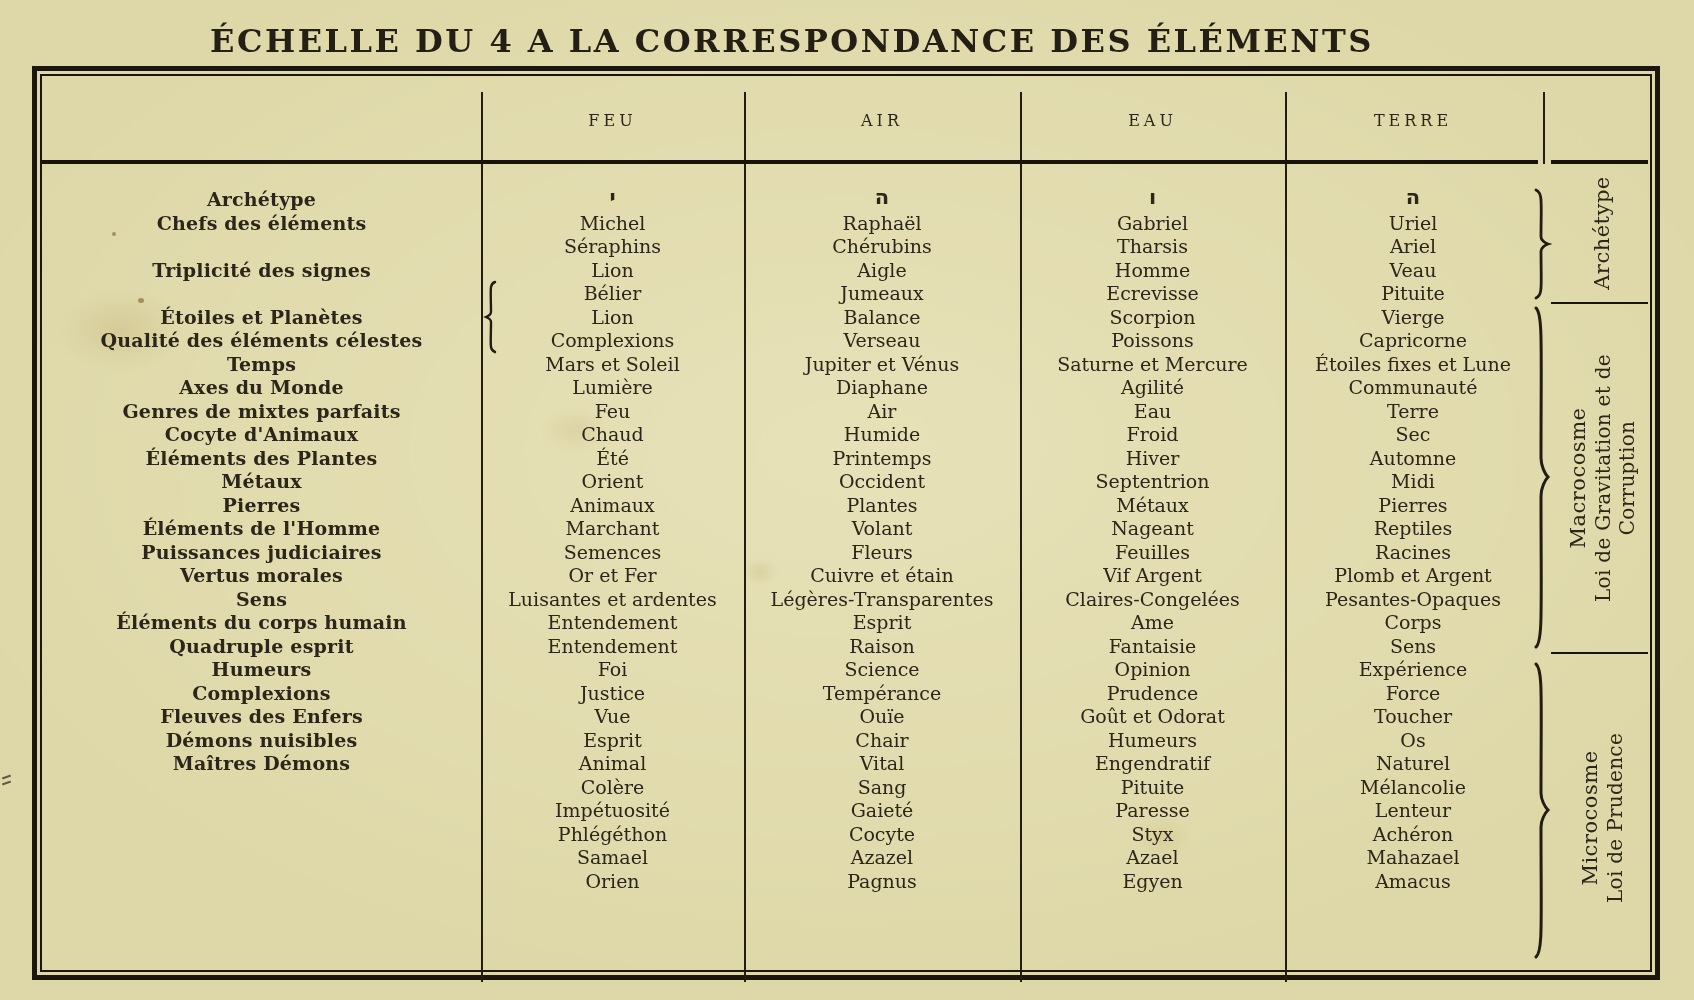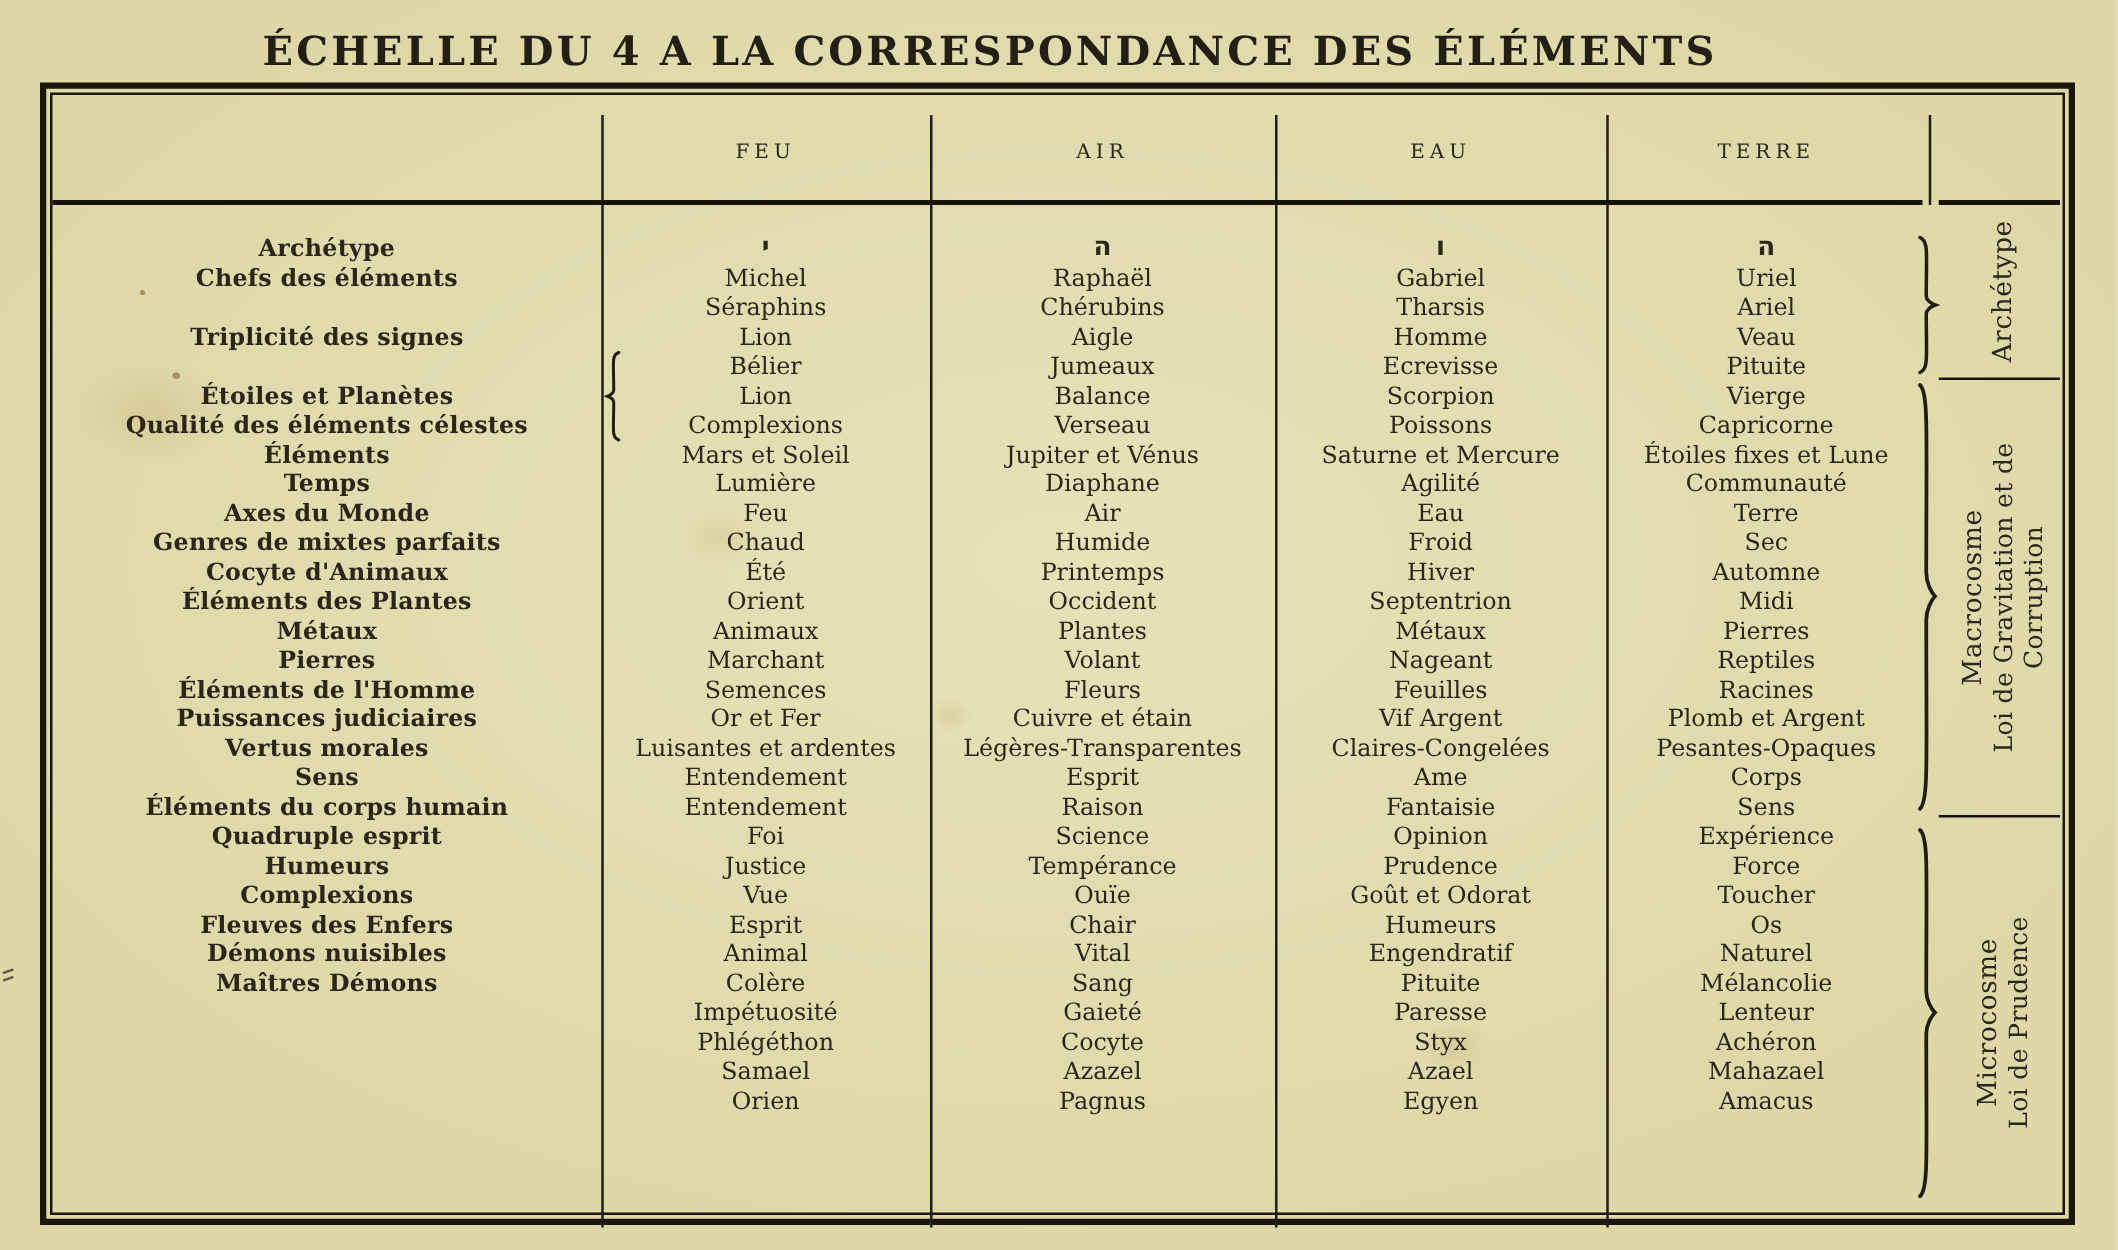--- a/index.html
+++ b/index.html
@@ -86,21 +86,20 @@
         <div class="hrule" style="left:1509px;top:68px;width:97px;height:4px;"></div>
 
         <div class="cellcol" style="left:0;width:439px;" id="col-labels">
             <div class="cell lbl">Archétype</div>
             <div class="cell lbl">Chefs des éléments</div>
             <div class="cell lbl"></div>
             <div class="cell lbl">Triplicité des signes</div>
             <div class="cell lbl"></div>
             <div class="cell lbl">Étoiles et Planètes</div>
             <div class="cell lbl">Qualité des éléments célestes</div>
-            <div class="cell lbl">Éléments</div>
             <div class="cell lbl">Temps</div>
             <div class="cell lbl">Axes du Monde</div>
             <div class="cell lbl">Genres de mixtes parfaits</div>
             <div class="cell lbl">Cocyte d'Animaux</div>
             <div class="cell lbl">Éléments des Plantes</div>
             <div class="cell lbl">Métaux</div>
             <div class="cell lbl">Pierres</div>
             <div class="cell lbl">Éléments de l'Homme</div>
             <div class="cell lbl">Puissances judiciaires</div>
             <div class="cell lbl">Vertus morales</div>

